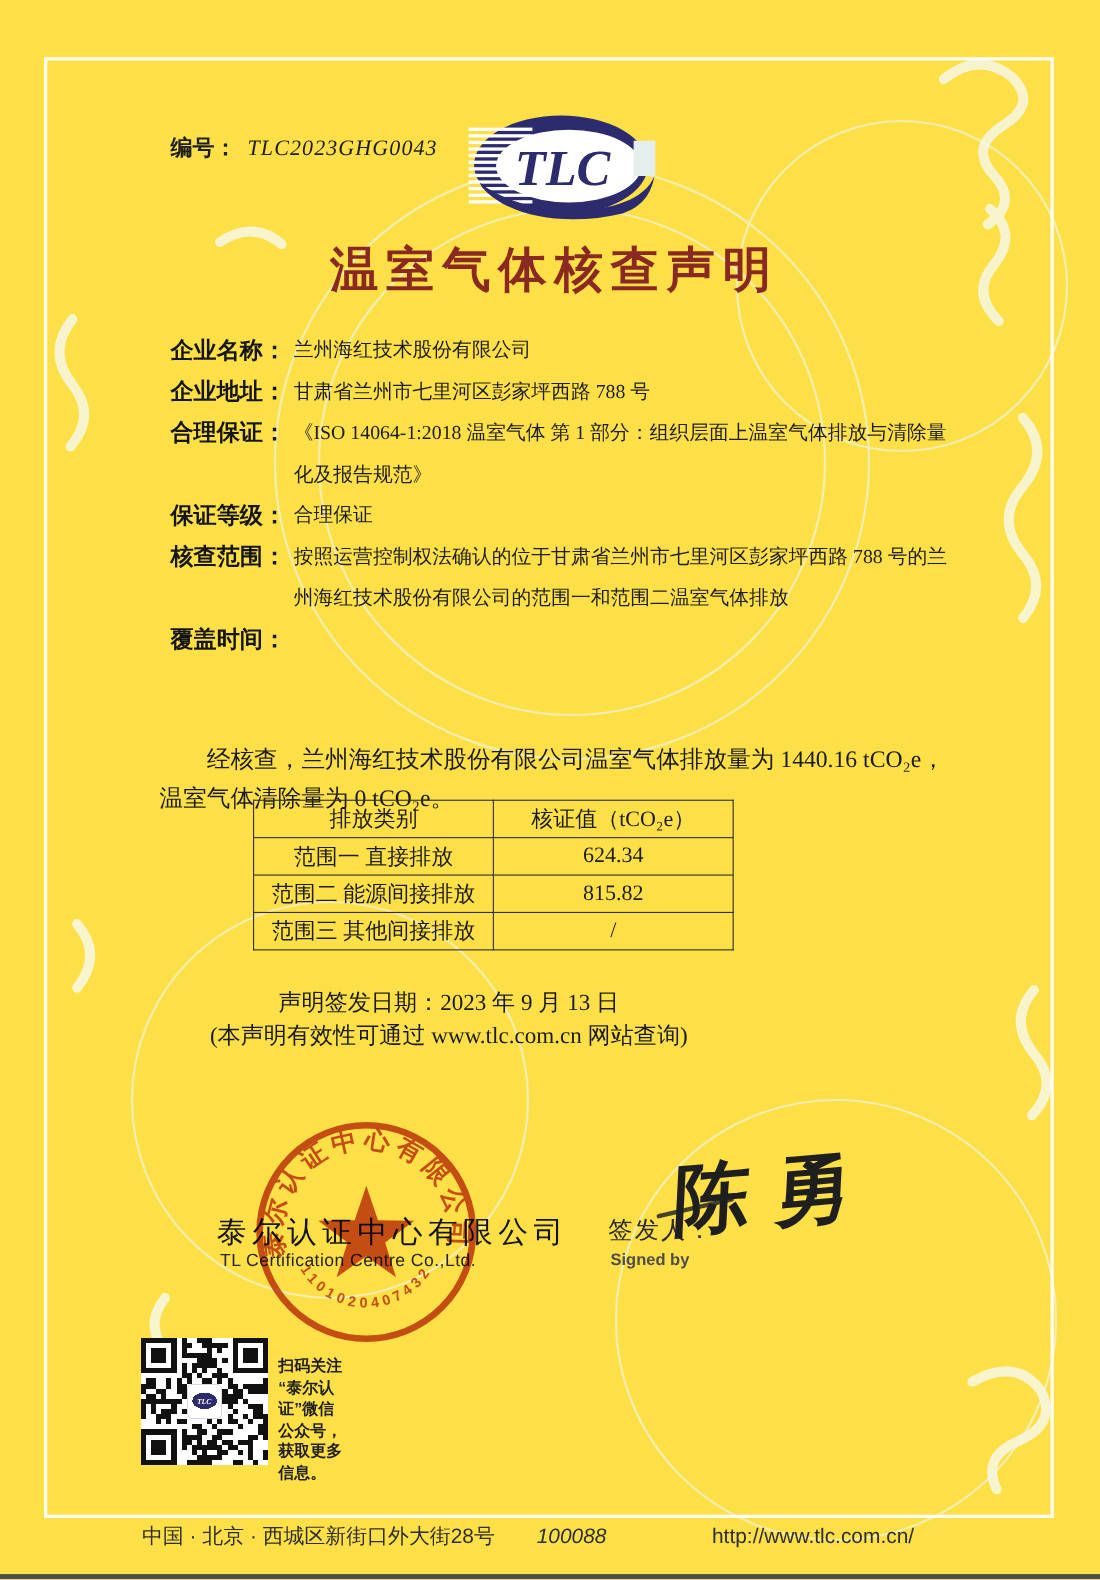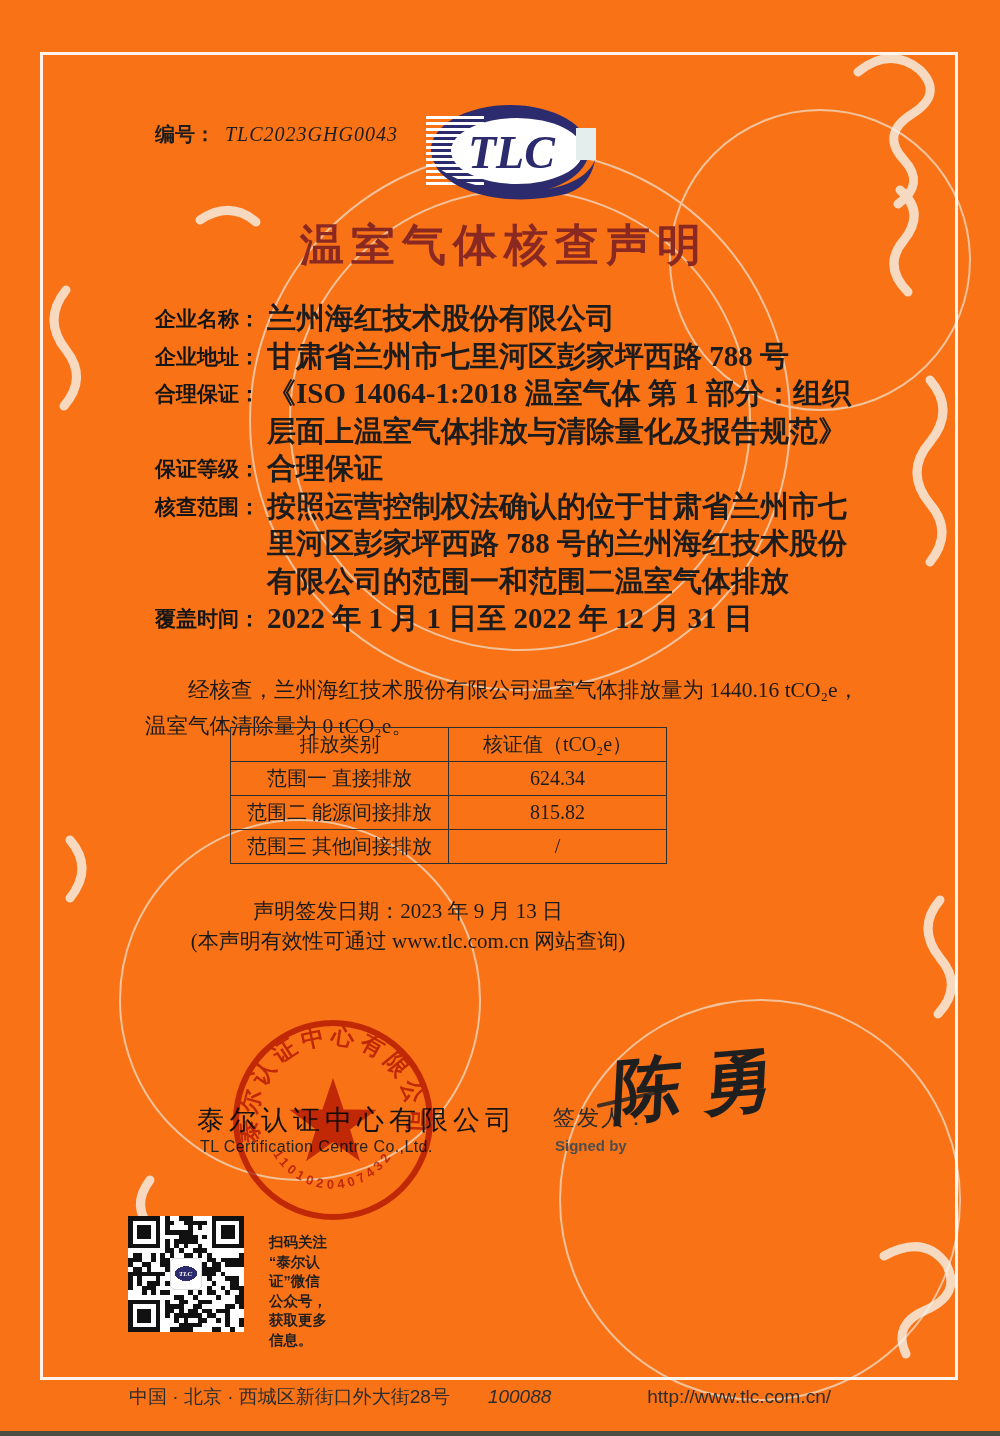--- a/index.html
+++ b/index.html
@@ -1,53 +1,53 @@
 <!DOCTYPE html>
 <html><head>
 <meta charset="utf-8">
 <style>
   html,body{margin:0;padding:0;}
   body{width:1000px;height:1436px;overflow:hidden;}
-  .page{position:relative;width:1000px;height:1436px;background:#f97316;
+  .page{position:relative;width:1000px;height:1436px;background:#fde047;
         font-family:"Liberation Serif","DejaVu Serif",serif;color:#222;overflow:hidden;}
   .wm{position:absolute;left:0;top:0;pointer-events:none;}
   .frame{position:absolute;left:40px;top:52px;width:912px;height:1322px;
          border:3px solid rgba(255,255,255,.92);pointer-events:none;}
   .doc-number{position:absolute;left:155px;top:121px;display:flex;align-items:baseline;}
   .doc-number .lbl{font-family:"Liberation Sans","DejaVu Sans",sans-serif;font-weight:bold;font-size:20px;color:#1d1d1d;}
   .doc-number .val{font-size:20px;margin-left:10px;letter-spacing:1px;color:#1d1d1d;font-style:italic;}
   .logo{position:absolute;left:424px;top:100px;}
   .title{position:absolute;left:0;top:216px;width:980px;text-align:center;padding-left:28px;box-sizing:border-box;
          font-size:44px;font-weight:bold;color:#8a2822;letter-spacing:7px;}
   .fields{position:absolute;left:155px;top:300px;width:706px;}
   .field{display:flex;align-items:flex-start;}
   .field-label{flex:none;width:112px;font-family:"Liberation Sans","DejaVu Sans",sans-serif;
                font-weight:bold;font-size:21px;line-height:37.5px;color:#151515;}
-  .field-value{flex:1;font-size:29px;line-height:37.5px;color:#1c1c1c;font-weight:bold;}
+  .field-value{flex:1;font-size:18px;line-height:37.5px;color:#1c1c1c;}
   .summary{position:absolute;left:145px;top:652px;width:716px;font-size:21.5px;line-height:36px;
            text-indent:2em;color:#1a1a1a;margin-top:20px;}
   .ghg-table{position:absolute;left:230px;top:727px;width:437px;border-collapse:collapse;}
   .ghg-table td,.ghg-table th{border:1.6px solid #2e2e2e;height:33px;text-align:center;
         font-size:20px;font-weight:normal;color:#1c1c1c;padding:0;}
   .issue{position:absolute;left:0;top:896px;width:796px;text-align:center;padding-left:20px;box-sizing:border-box;}
   .issue .line1{font-size:21px;line-height:30px;color:#1a1a1a;}
   .issue .line2{font-size:21px;line-height:30px;color:#1a1a1a;}
   .org-cn{position:absolute;left:197px;top:1102px;font-size:27px;letter-spacing:5px;color:#141414;}
   .org-en{position:absolute;left:200px;top:1138px;font-family:"Liberation Sans","DejaVu Sans",sans-serif;
           font-size:16px;color:#242424;letter-spacing:.4px;}
   .seal{position:absolute;left:231px;top:1018px;mix-blend-mode:multiply;opacity:.92;}
   .signer-label{position:absolute;left:553px;top:1103px;font-size:22px;letter-spacing:2px;color:#2a2a2a;}
   .signed-by{position:absolute;left:555px;top:1137px;font-family:"Liberation Sans","DejaVu Sans",sans-serif;
              font-weight:bold;font-size:15px;color:#4d4d4d;}
   .signature{position:absolute;left:612px;top:1038px;font-size:70px;font-weight:bold;color:#1f1f1f;
              letter-spacing:22px;transform:rotate(-5deg) skewX(-8deg);white-space:nowrap;}
   .sig-stroke{position:absolute;left:596px;top:1096px;width:72px;height:4px;background:#262626;
               border-radius:2px;transform:rotate(-13deg);opacity:.85;}
   .qr{position:absolute;left:128px;top:1216px;}
-  .qr-caption{position:absolute;left:269px;top:1233px;width:90px;white-space:pre-line;
+  .qr-caption{position:absolute;left:253px;top:1233px;width:90px;white-space:pre-line;
       font-family:"Liberation Sans","DejaVu Sans",sans-serif;font-weight:bold;
       font-size:14.5px;line-height:19.5px;color:#1f1f1f;}
   .footer{position:absolute;left:129px;top:1384px;width:702px;display:flex;align-items:baseline;
       font-family:"Liberation Sans","DejaVu Sans",sans-serif;font-size:19px;color:#2d2d2d;}
   .footer .postcode{margin-left:38px;font-style:italic;}
   .footer .url{margin-left:auto;}
   .scan-strip{position:absolute;left:0;bottom:0;width:1000px;height:5px;background:#4c4c45;}
 </style>
 </head>
 <body>
@@ -122,21 +122,20 @@
     <div class="field">
       <span class="field-label">保证等级：</span>
       <span class="field-value">合理保证</span>
     </div>
     <div class="field">
       <span class="field-label">核查范围：</span>
       <span class="field-value">按照运营控制权法确认的位于甘肃省兰州市七里河区彭家坪西路 788 号的兰州海红技术股份有限公司的范围一和范围二温室气体排放</span>
     </div>
     <div class="field">
       <span class="field-label">覆盖时间：</span>
-      <span class="field-value">2022 年 1 月 1 日至 2022 年 12 月 31 日</span>
     </div>
   </div>
 
   <div class="summary">经核查，兰州海红技术股份有限公司温室气体排放量为 1440.16 tCO₂e，温室气体清除量为 0 tCO₂e。</div>
 
   <table class="ghg-table">
     <tbody>
         <tr>
       <th style="width:50%">排放类别</th>
       <th style="width:50%">核证值（tCO₂e）</th>

